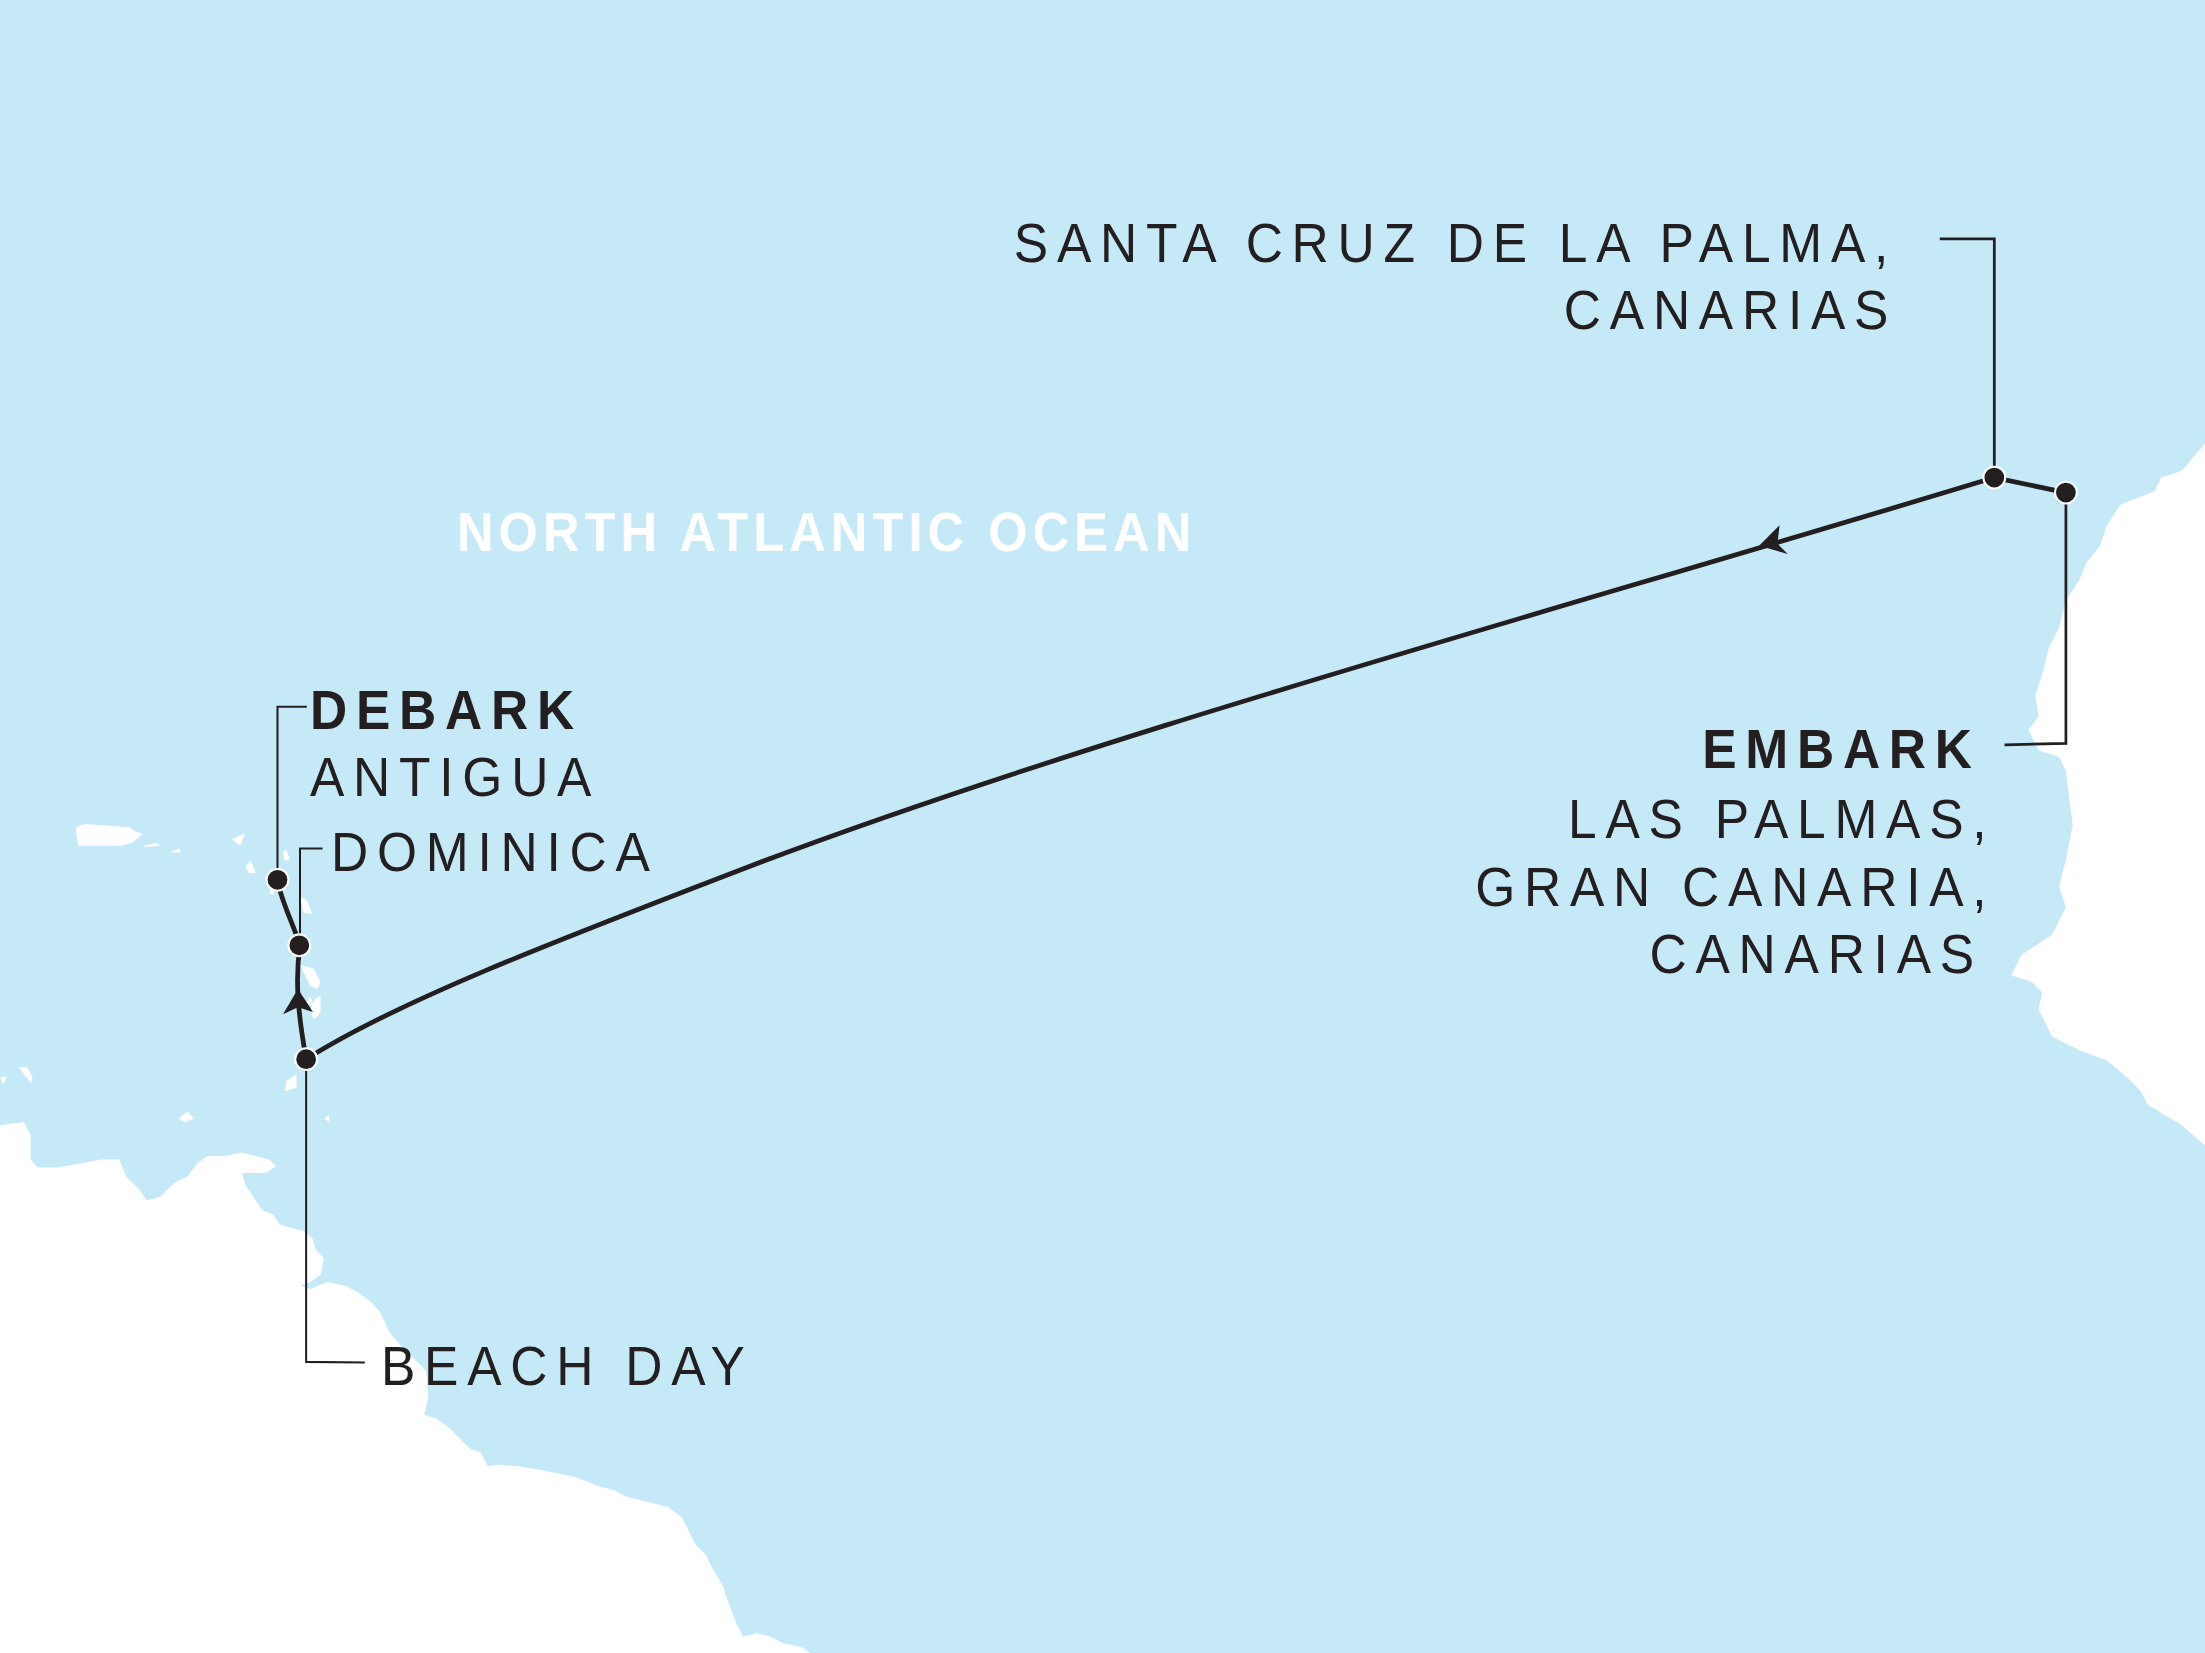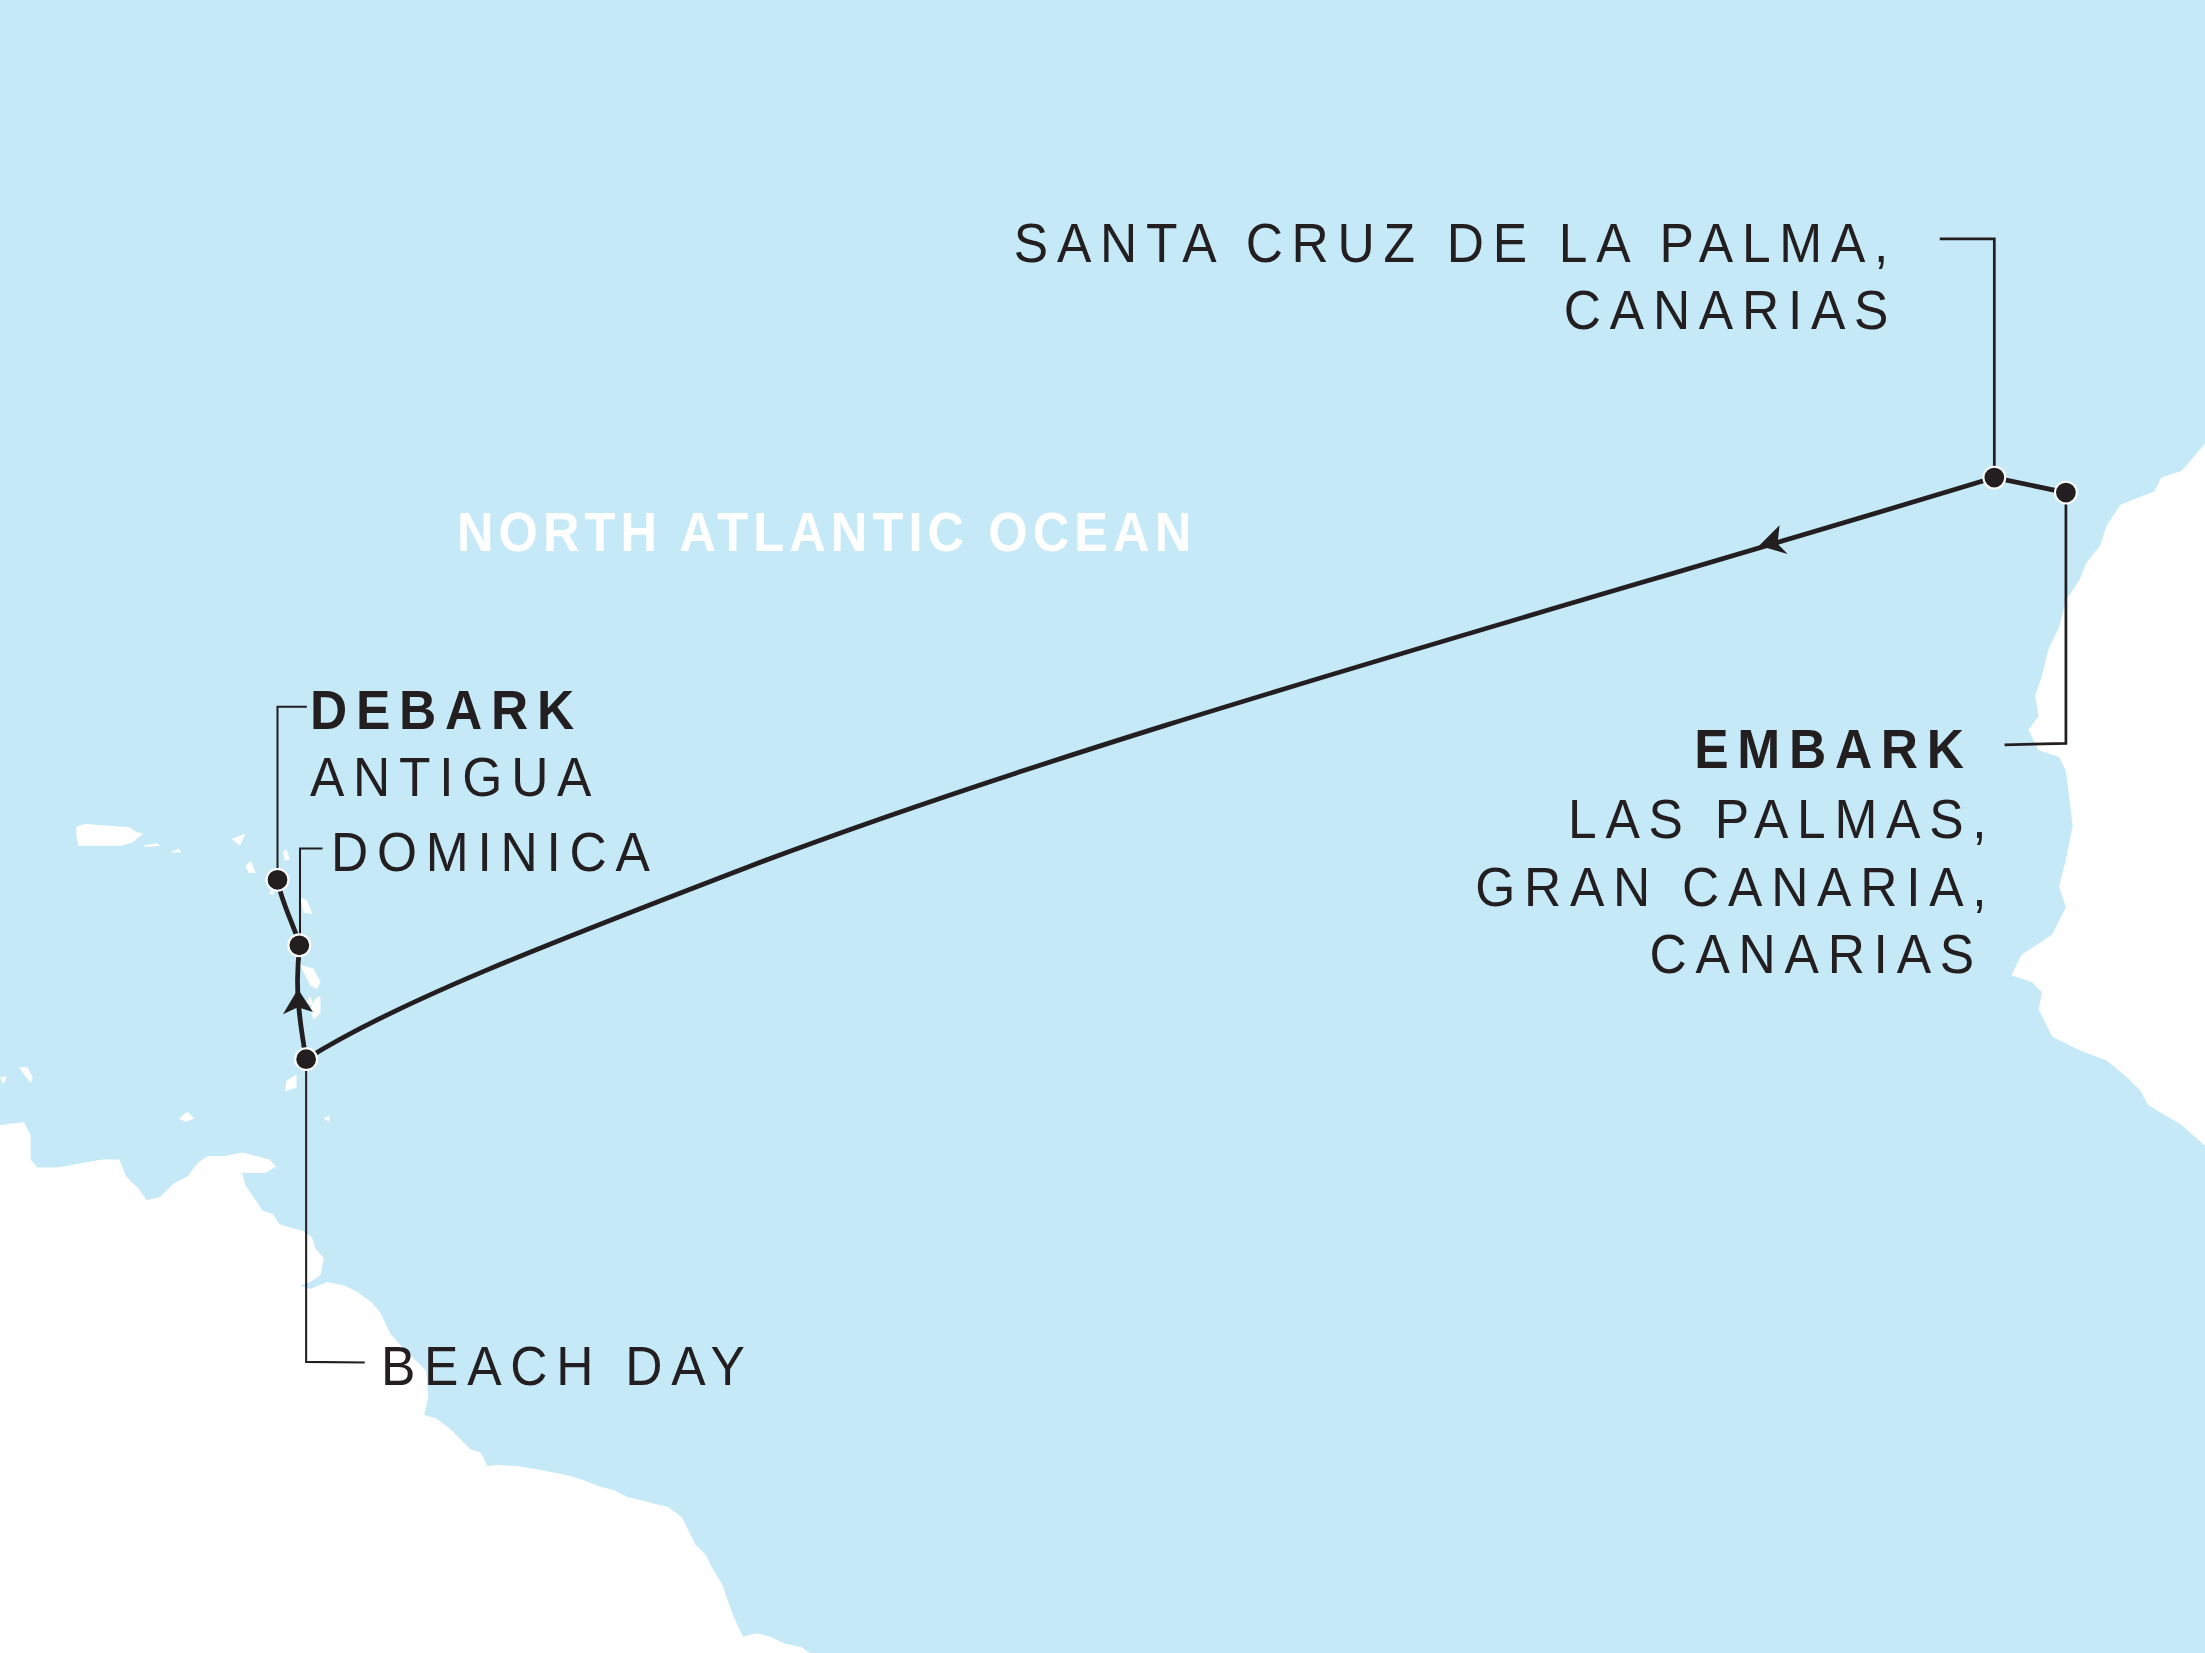--- a/index.html
+++ b/index.html
@@ -67,21 +67,21 @@
     <circle cx="449" cy="1553" r="16" fill="#231f20" stroke="#ffffff" stroke-width="3"></circle>
   </svg>
 
   <div class="ocean-label" style="left:457px; top:505px;">NORTH ATLANTIC OCEAN</div>
 
   <div class="label lbl-normal right-align" style="right:308px; top:215px;">
     <span class="line-block">SANTA CRUZ DE LA PALMA,</span>
     <span class="line-block" style="margin-top:11px;">CANARIAS</span>
   </div>
 
-  <div class="label right-align" style="right:232px; top:721px;">
+  <div class="label right-align" style="right:224px; top:721px;">
     <span class="line-block lbl-bold" style="transform-origin:right top;">EMBARK</span>
   </div>
   <div class="label lbl-normal right-align" style="right:210px; top:791px;">
     <span class="line-block">LAS PALMAS,</span>
     <span class="line-block" style="margin-top:11.6px;">GRAN CANARIA,</span>
     <span class="line-block" style="margin-top:11.6px; margin-right:13.6px;">CANARIAS</span>
   </div>
 
   <div class="label lbl-bold left-align" style="left:310px; top:682px;">DEBARK</div>
   <div class="label lbl-normal left-align" style="left:310px; top:749px;">ANTIGUA</div>

